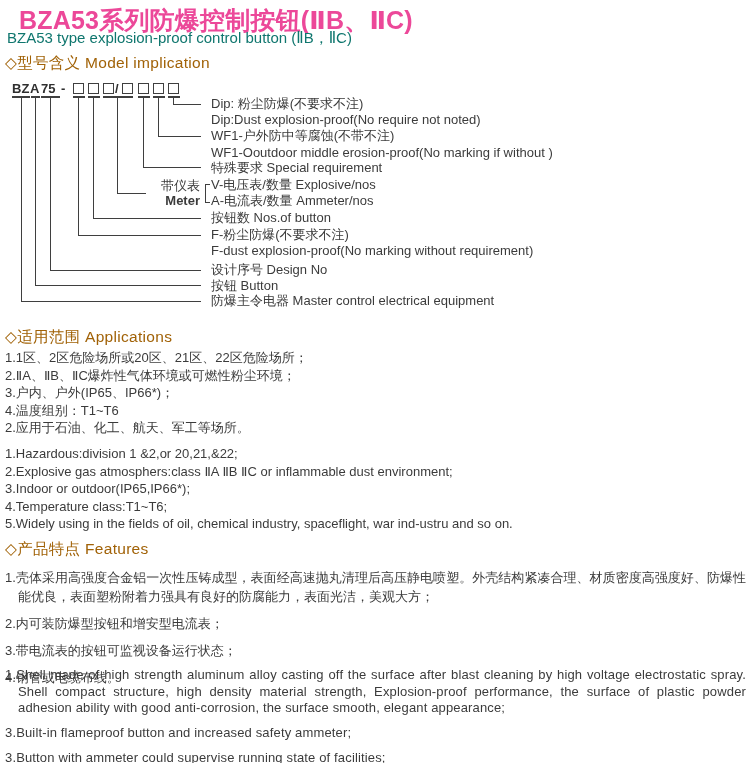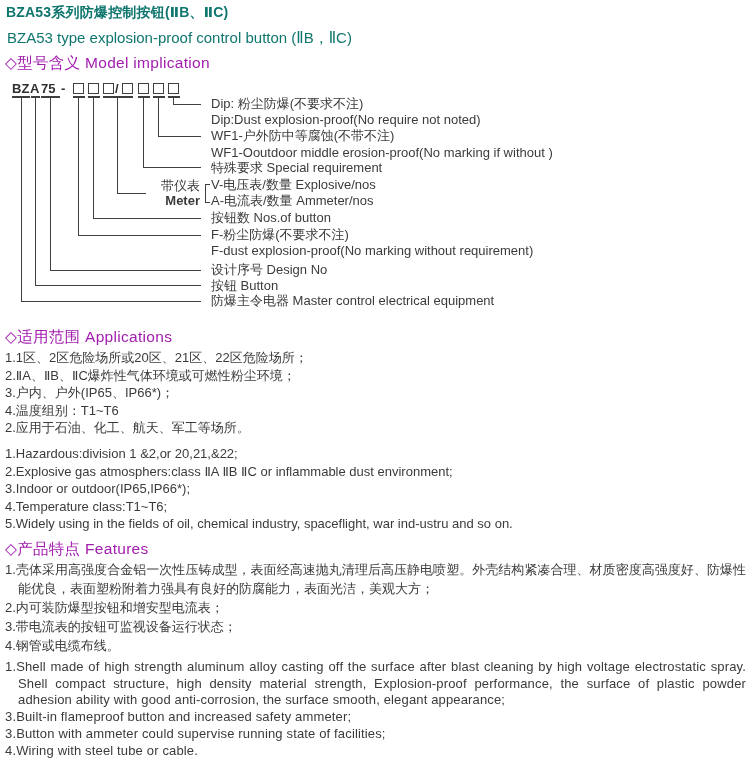--- a/index.html
+++ b/index.html
@@ -1,40 +1,40 @@
 <!DOCTYPE html>
 <html><head>
 <meta charset="utf-8">
 <style>
   html,body{margin:0;padding:0;background:#ffffff;}
   .page{
     position:relative;width:750px;height:763px;background:#fff;overflow:hidden;
     font-family:"Liberation Sans","DejaVu Sans",sans-serif;color:#3b3b3b;
   }
   .abs{position:absolute;}
-  .title{left:6px;top:4px;font-size:14px;font-weight:700;color:#0f766e;letter-spacing:.2px;white-space:nowrap;}
+  .title{left:19px;top:4px;font-size:25px;font-weight:700;color:#ec4899;letter-spacing:.2px;white-space:nowrap;}
   .subtitle{left:7px;top:29px;font-size:15px;color:#0f766e;white-space:nowrap;}
-  .sec-heading{left:5px;font-size:15.5px;color:#a21caf;letter-spacing:.3px;white-space:nowrap;}
+  .sec-heading{left:5px;font-size:15.5px;color:#a16207;letter-spacing:.3px;white-space:nowrap;}
 
   
   .code-text{position:absolute;top:81px;font-size:13px;font-weight:700;color:#2f2f2f;white-space:nowrap;}
   .cbox{position:absolute;top:83px;width:11px;height:11px;border:1.5px solid #3f3f3f;box-sizing:border-box;background:#fff;}
   .tick{position:absolute;top:96px;height:1.5px;background:#3f3f3f;}
   .leader{position:absolute;top:97px;border-left:1.5px solid #3f3f3f;border-bottom:1.5px solid #3f3f3f;box-sizing:content-box;}
   .dlabel{position:absolute;left:211px;font-size:13px;line-height:15px;white-space:nowrap;color:#3b3b3b;}
   .meter-lbl{position:absolute;left:136px;width:64px;text-align:right;font-size:13px;white-space:nowrap;color:#3b3b3b;}
   .bracket{position:absolute;left:205px;top:184px;width:5px;height:19px;border:1.5px solid #3f3f3f;border-right:none;box-sizing:border-box;}
 
   .list{position:absolute;left:5px;font-size:13px;color:#3b3b3b;}
   .list > div{white-space:nowrap;}
   .app-cn{top:349px;line-height:17.5px;}
   .app-en{top:445px;line-height:17.5px;}
   .feat-cn{top:560px;line-height:19px;width:741px;}
   .feat-en{top:659px;line-height:16.7px;width:741px;letter-spacing:.15px;}
-  .feat-cn > div,.feat-en > div{white-space:normal;}
+  .feat-cn > div,.feat-en > div{white-space:normal;margin-top:8px;}
   .hang{padding-left:13px;text-indent:-13px;text-align:justify;}
 </style>
 </head>
 <body>
 
 <div class="page">
 
   <div class="abs title">BZA53系列防爆控制按钮(ⅡB、ⅡC)</div>
   <div class="abs subtitle">BZA53 type explosion-proof control button (ⅡB，ⅡC)</div>
 

